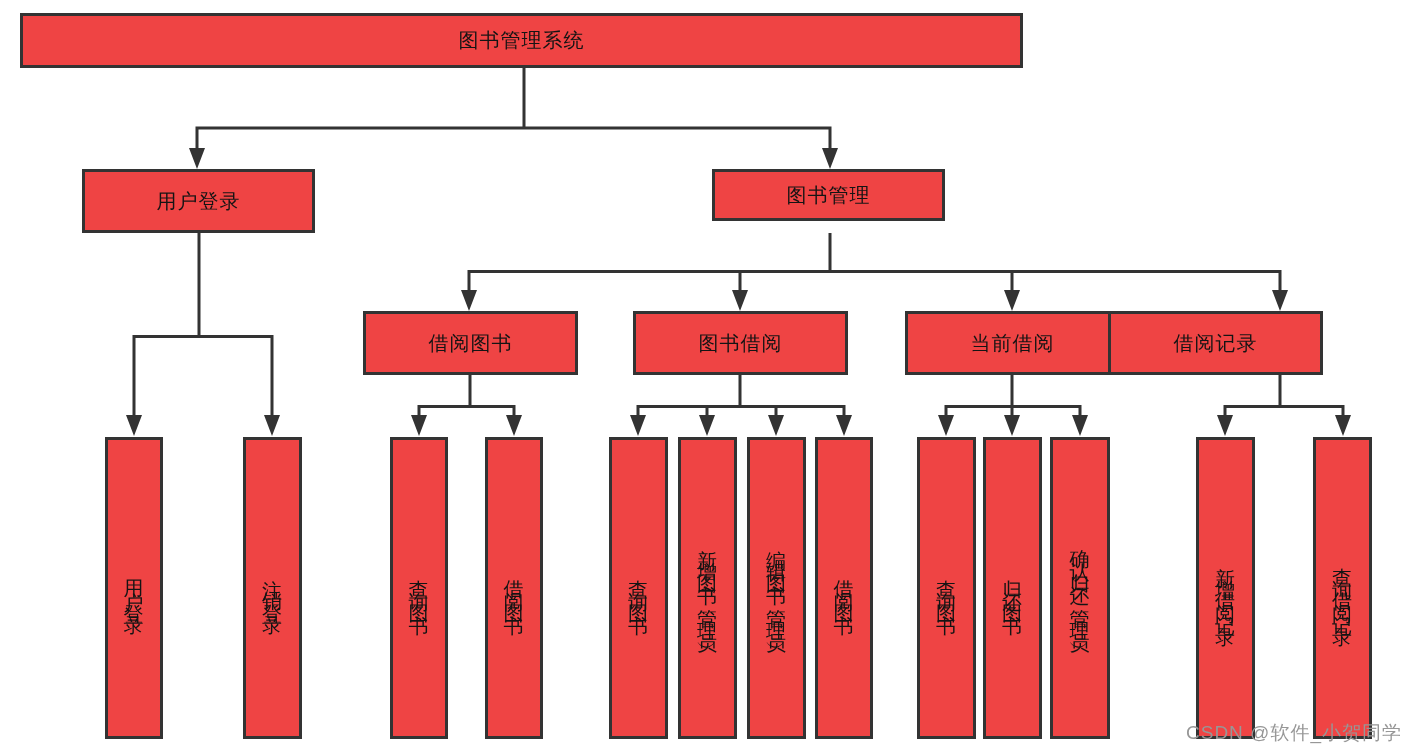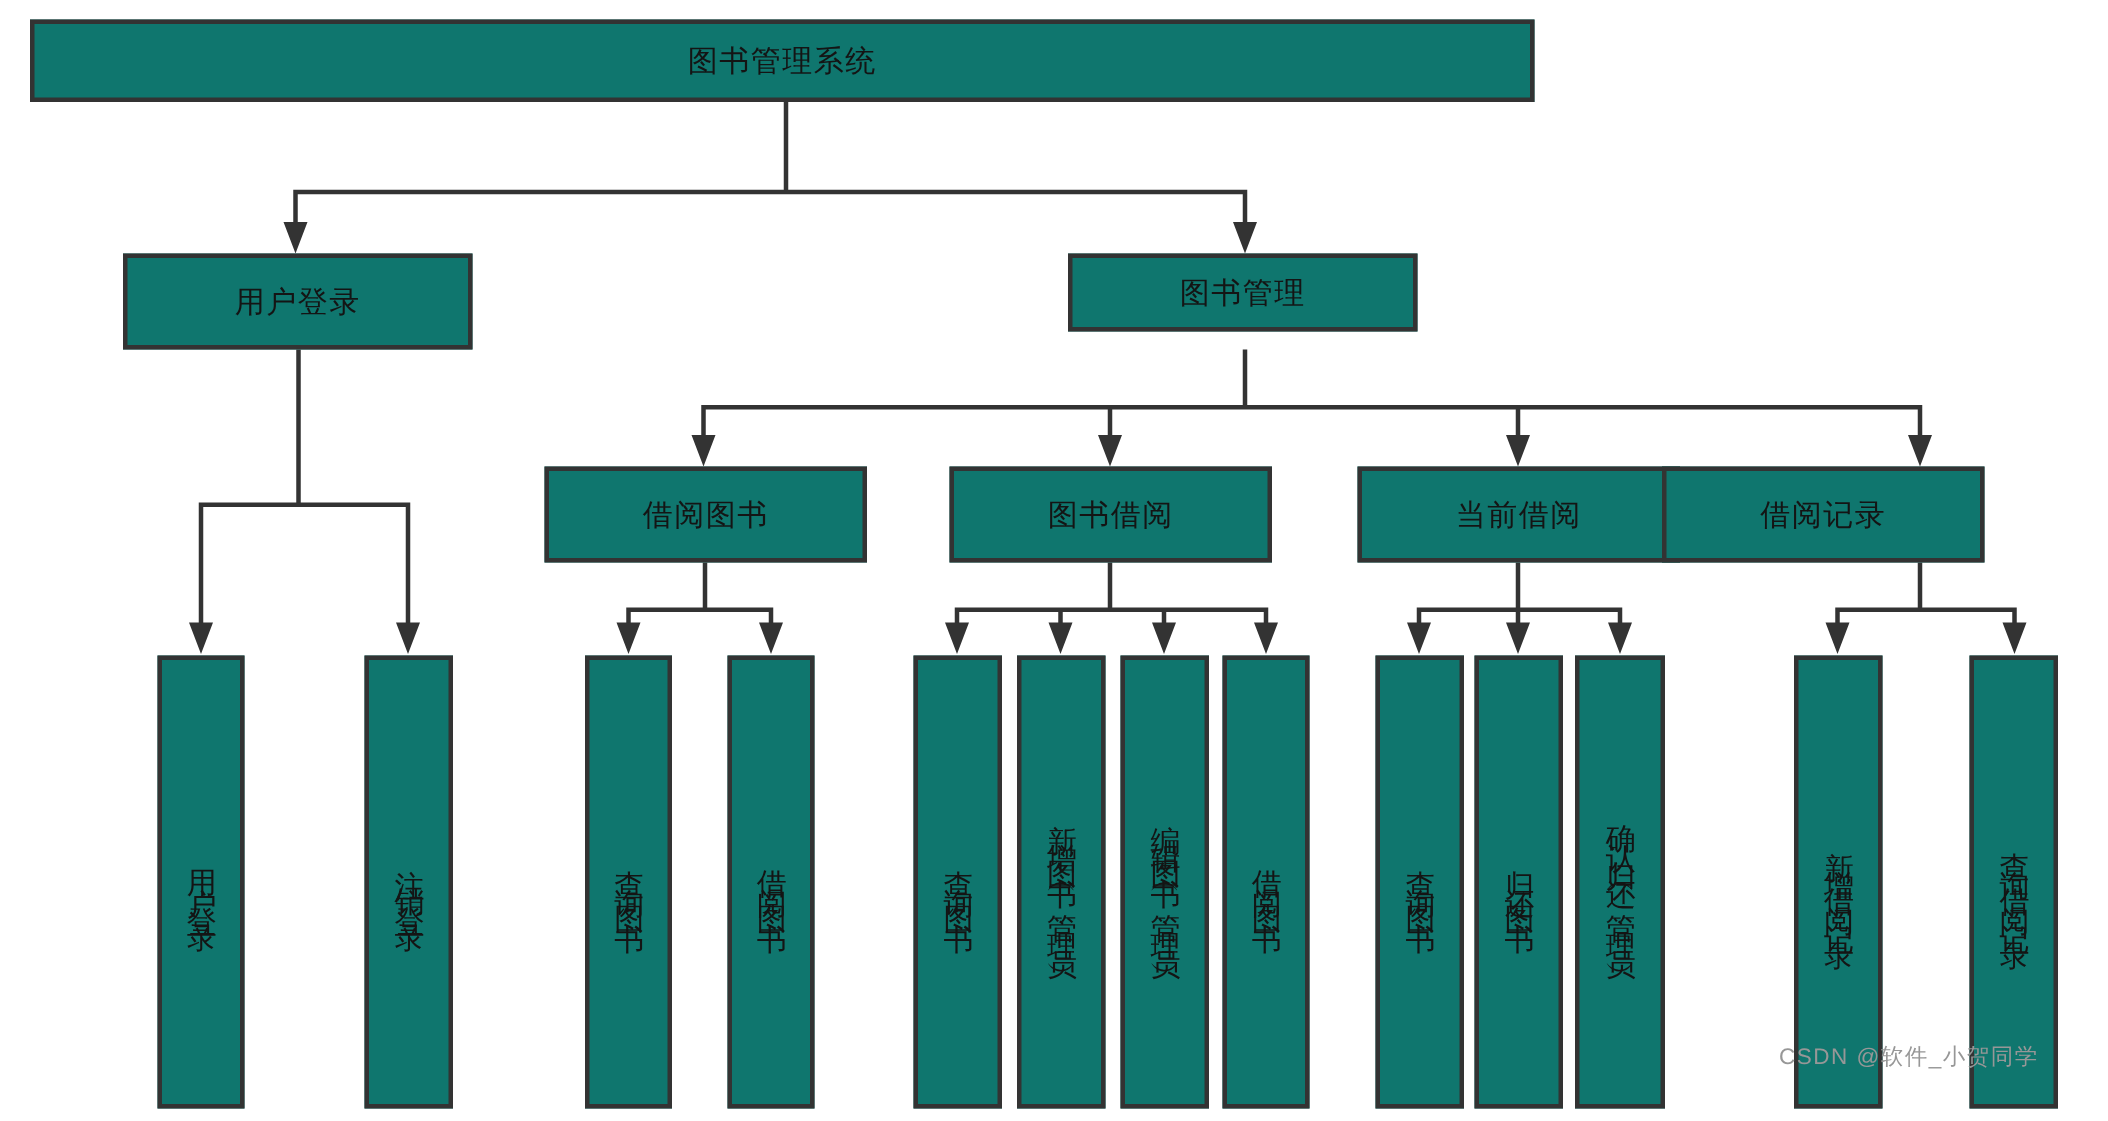--- a/index.html
+++ b/index.html
@@ -14,42 +14,42 @@
   }
   #connectors {
     position: absolute;
     inset: 0;
     width: 1405px;
     height: 747px;
   }
   .node {
     position: absolute;
     box-sizing: border-box;
-    background: #0f766e;
+    background: #ef4444;
     border: 3px solid var(--line, #333333);
     display: flex;
     align-items: center;
     justify-content: center;
     font-size: 20px;
     letter-spacing: 1px;
     z-index: 2;
   }
   .node span { display: block; white-space: nowrap; }
   .node.v span {
     writing-mode: vertical-rl;
     text-orientation: mixed;
     letter-spacing: 12px;
     line-height: 1;
     white-space: normal;
   }
   #watermark {
     position: absolute;
     left: 1186px;
-    top: 695px;
-    font-size: 15px;
+    top: 720px;
+    font-size: 19px;
     letter-spacing: 1px;
     color: var(--watermark, #979797);
     z-index: 5;
   }
 </style>
 </head>
 <body>
 
 <div id="canvas" style="--bg: #ffffff; --line: #333333; --text: #141414; --watermark: #979797;">
 

